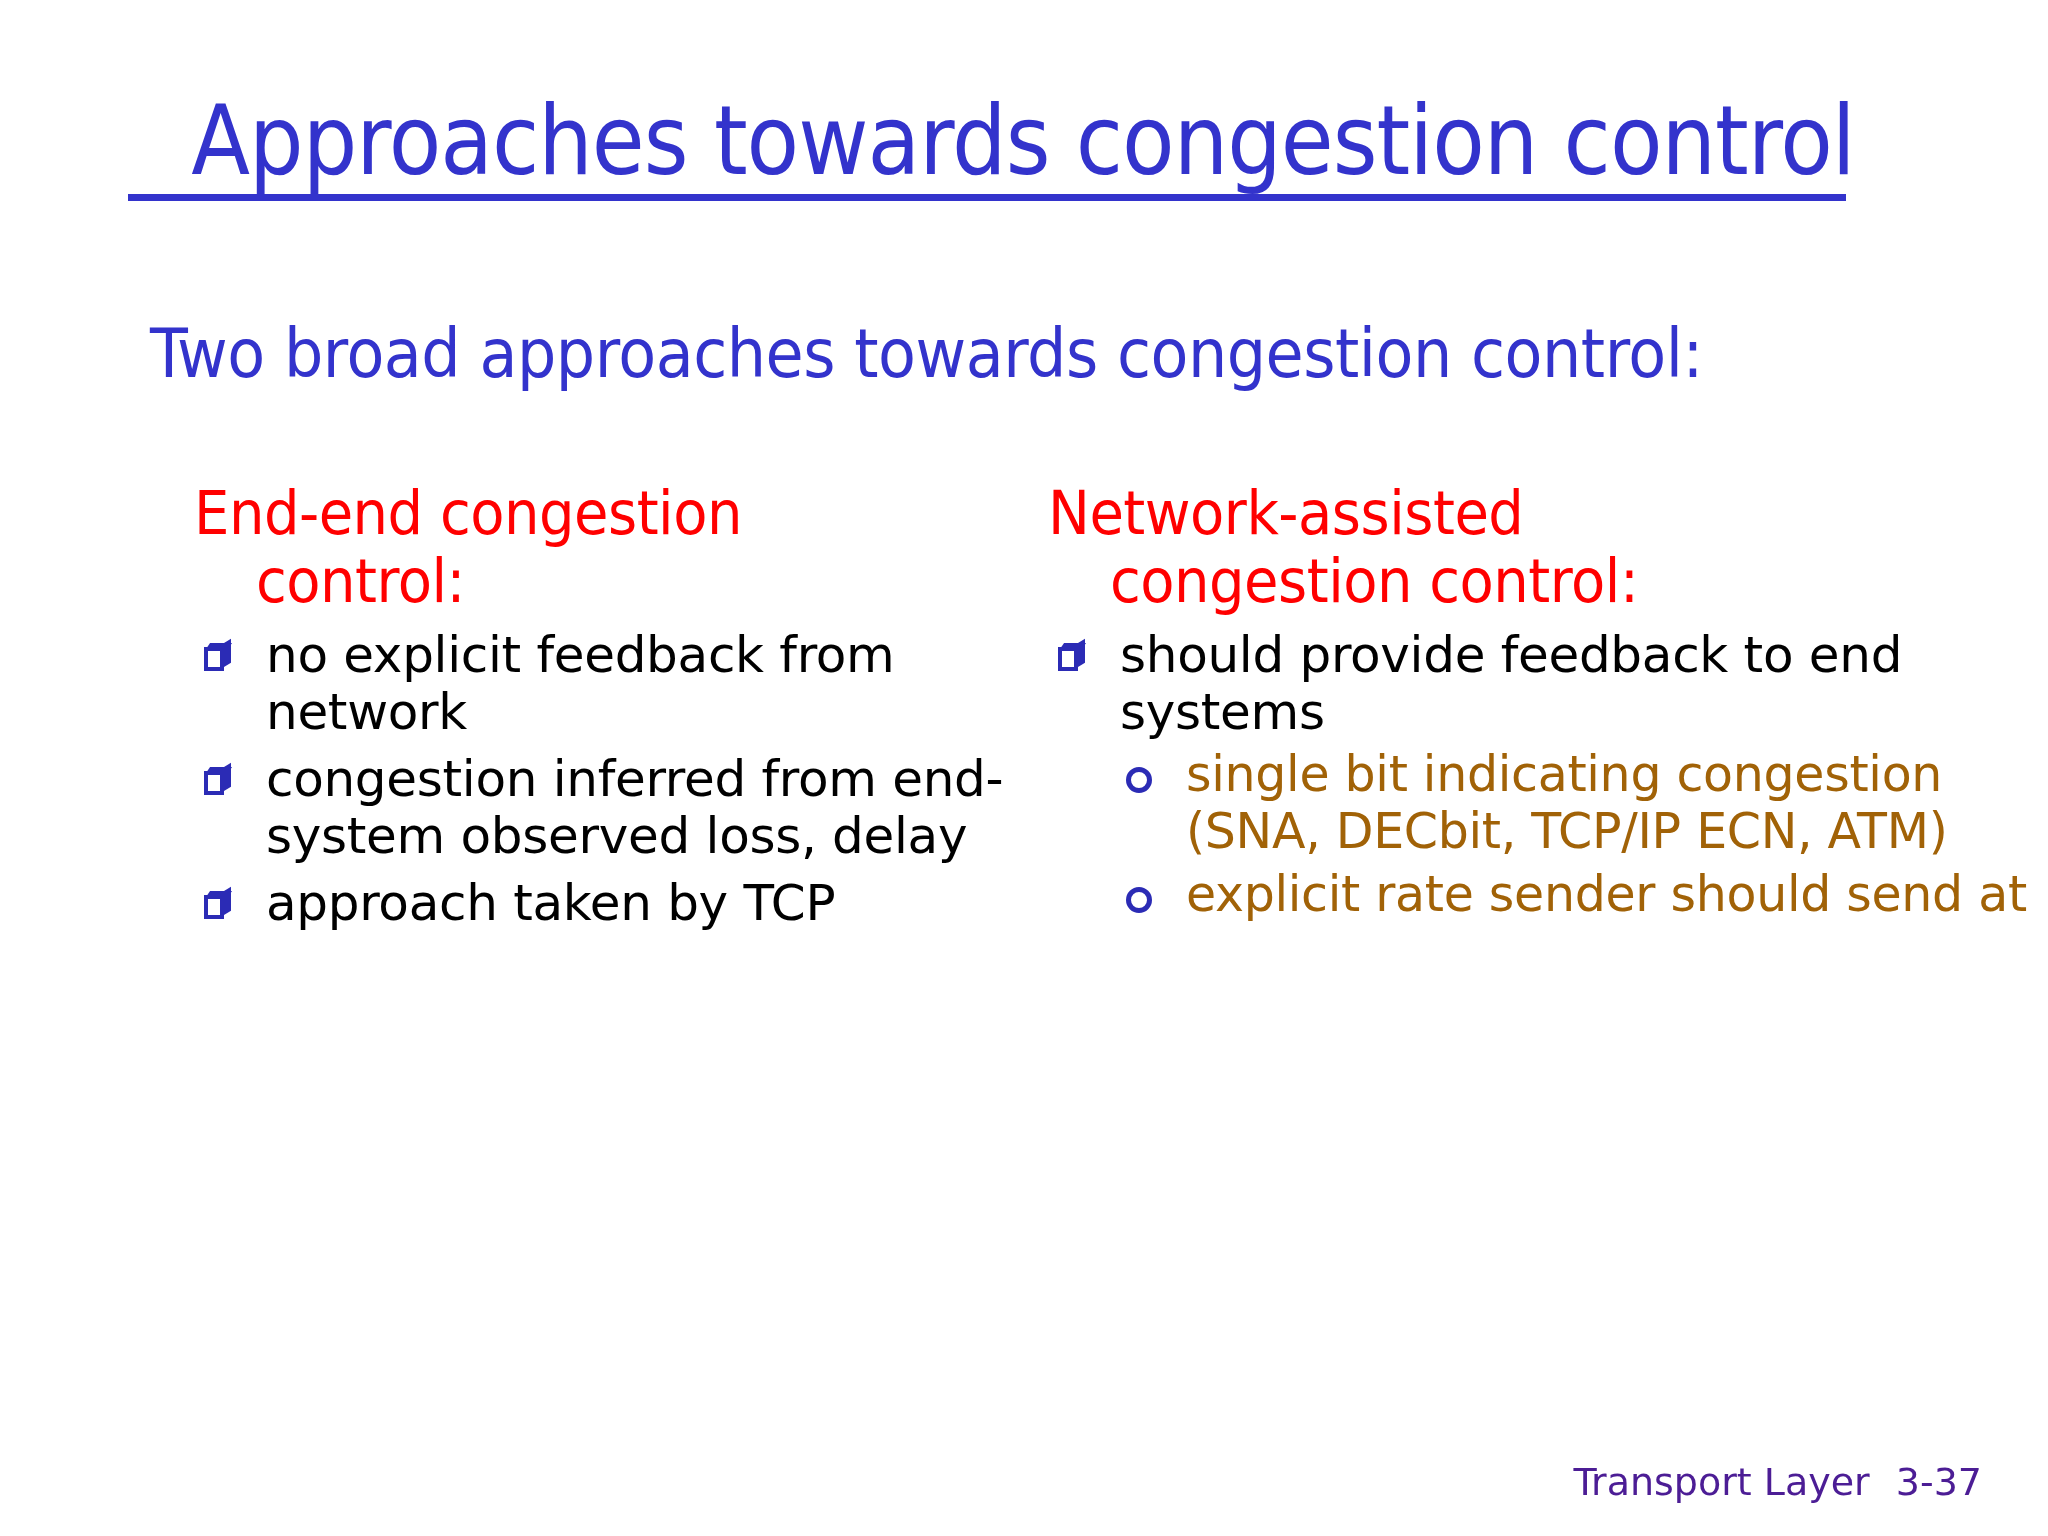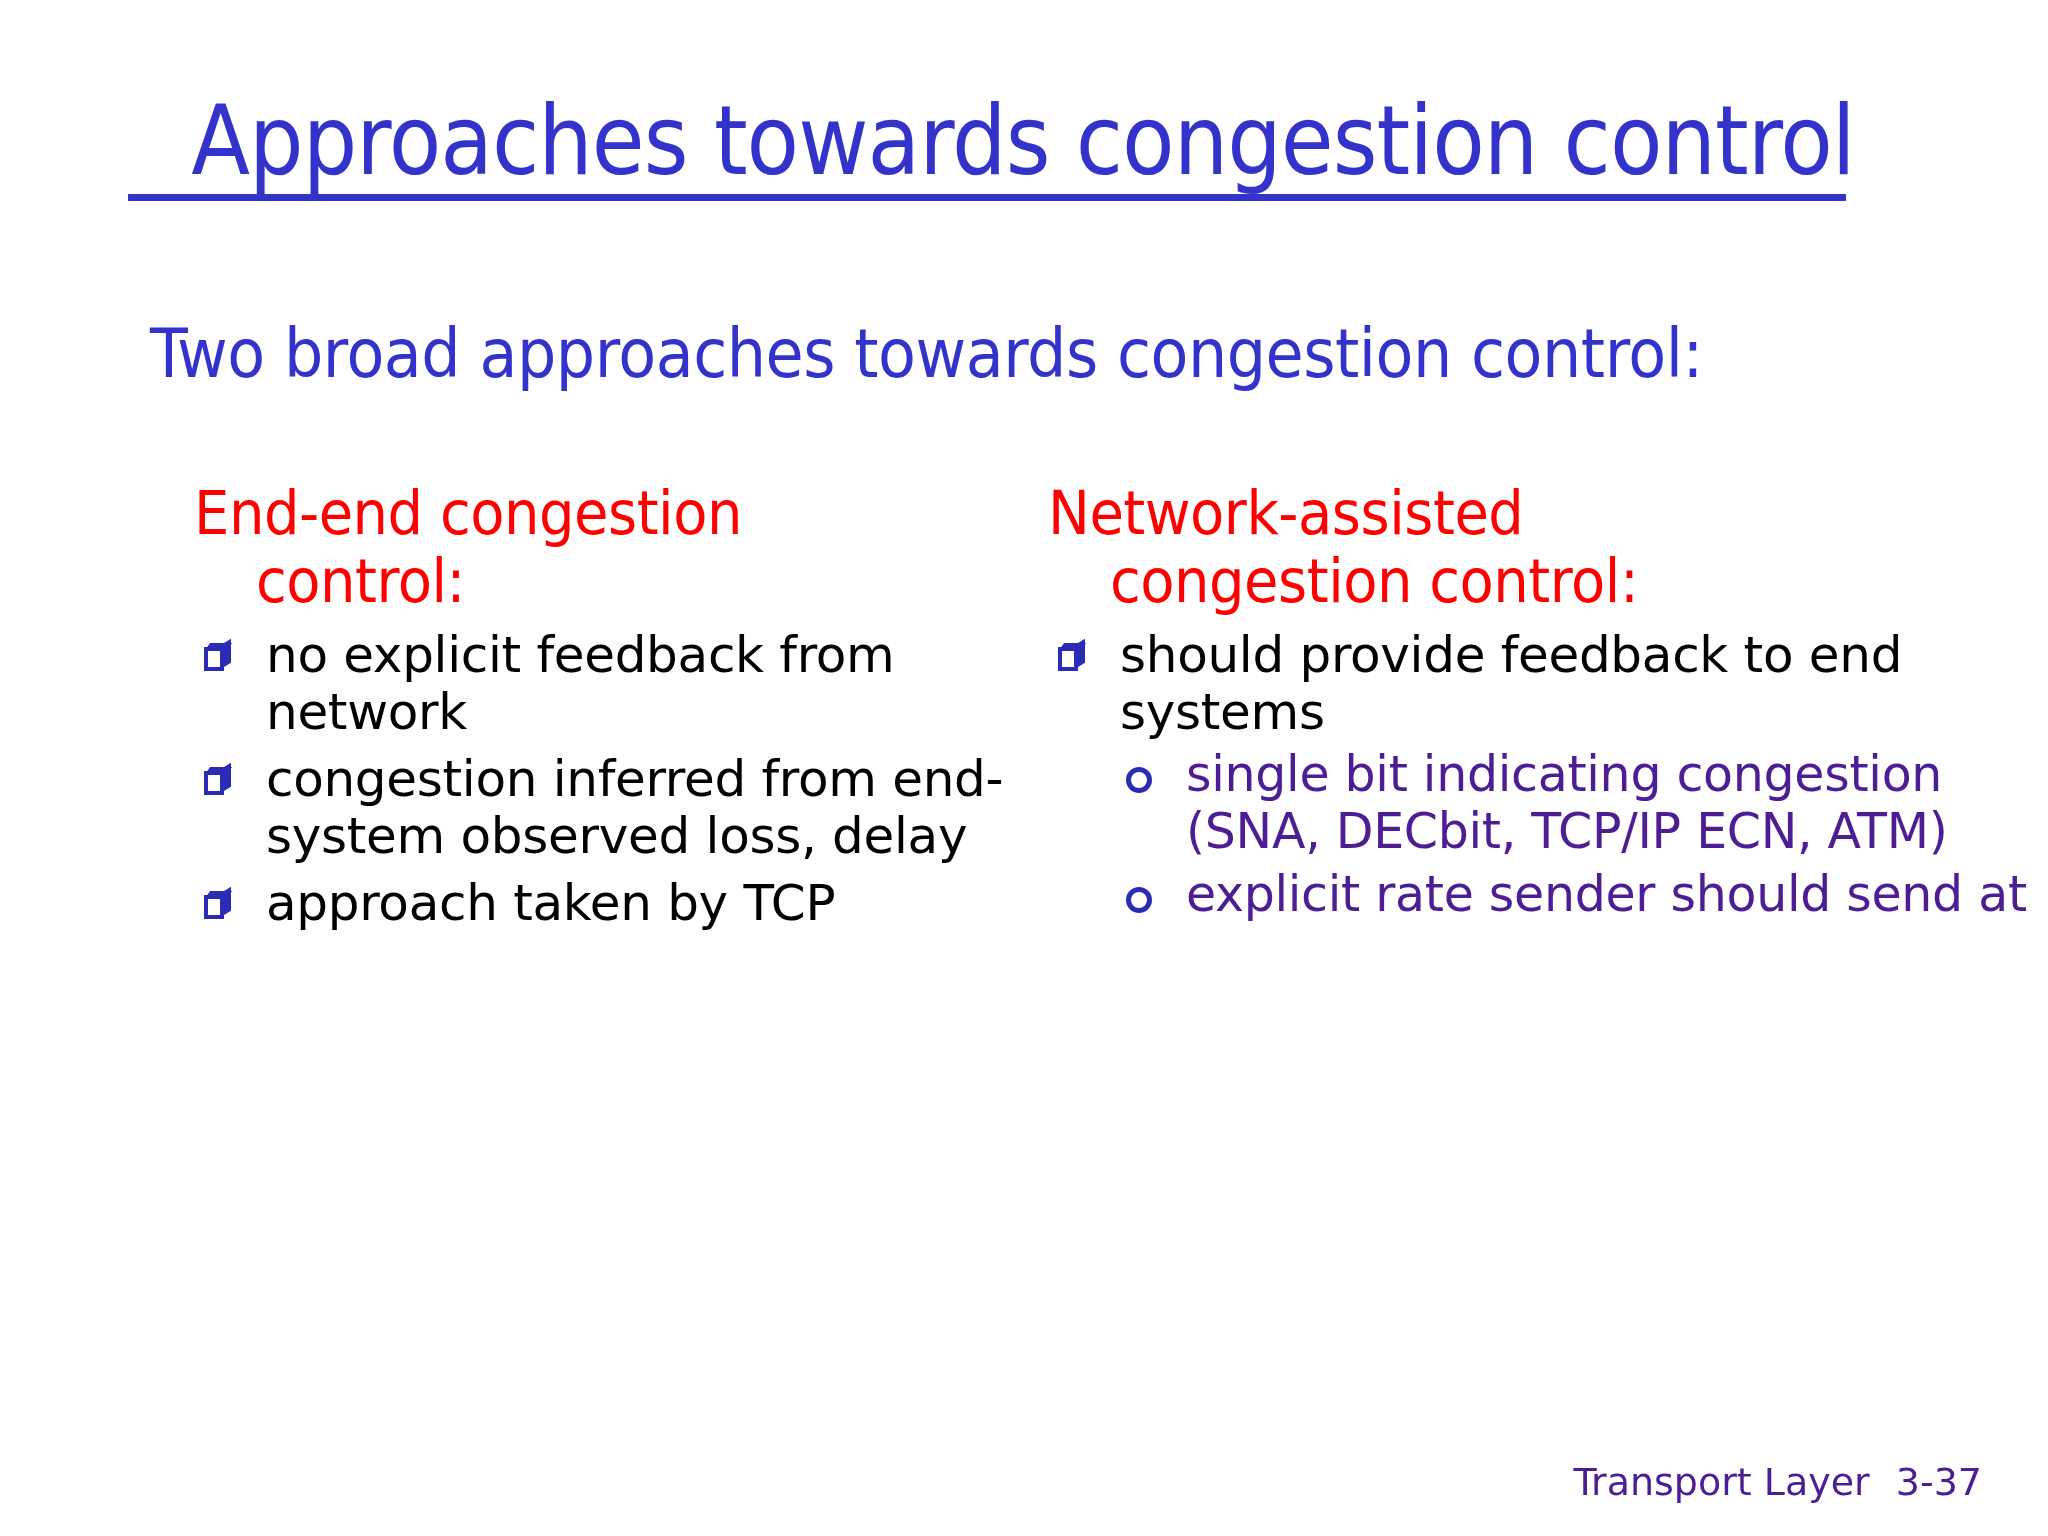--- a/index.html
+++ b/index.html
@@ -155,21 +155,21 @@
 
   ul.lvl2 {
     list-style: none;
     margin: 6px 0 0 0;
     padding: 0;
   }
   ul.lvl2 > li.subbullet-item {
     position: relative;
     padding-left: 66px;
     margin-bottom: 6px;
-    color: #4c1d95;
+    color: #a16207;
     font-size: 49px;
     line-height: 1.16;
     letter-spacing: -0.3px;
   }
   .ring-bullet {
     position: absolute;
     left: 6px;
     top: 20px;
     width: 26px;
     height: 26px;

